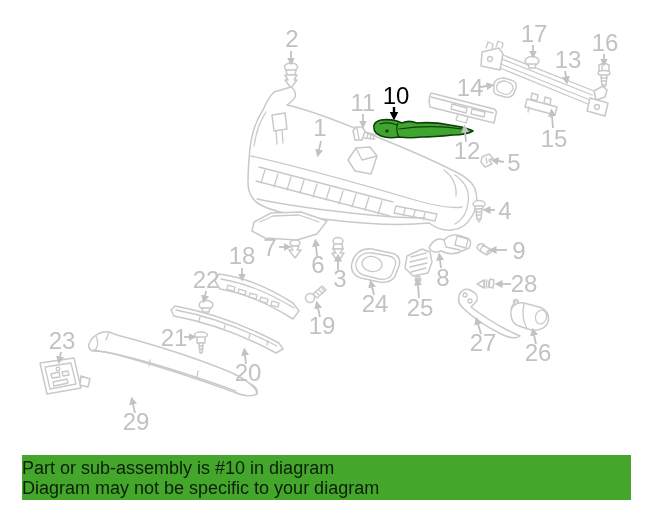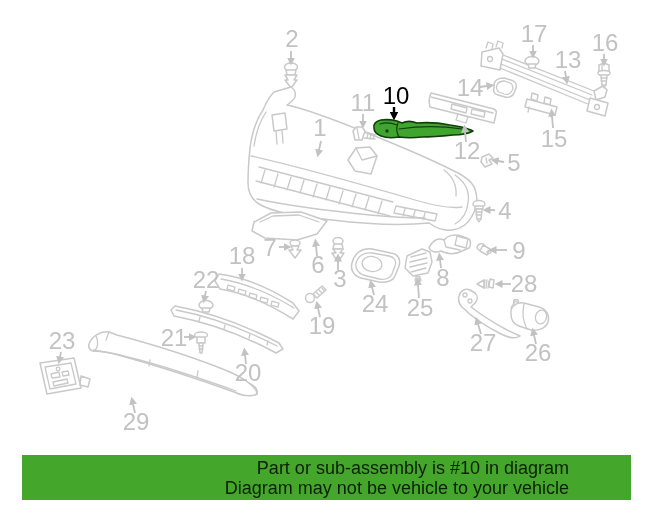--- a/index.html
+++ b/index.html
@@ -17,21 +17,21 @@
   svg{position:absolute;left:0;top:0;}
   .shp{fill:#ffffff;stroke:var(--line);stroke-width:1.5;stroke-linejoin:round;stroke-linecap:round;}
   .ln{fill:none;stroke:var(--line);stroke-width:1.3;stroke-linejoin:round;stroke-linecap:round;}
   .hlshp{fill:var(--hl-fill);stroke:var(--hl-stroke);stroke-width:1.6;stroke-linejoin:round;}
   .hlln{fill:none;stroke:var(--hl-stroke);stroke-width:1.2;stroke-linecap:round;}
   .hldot{fill:var(--hl-stroke);stroke:none;}
   .callout{font-family:"Liberation Sans",sans-serif;font-size:24px;text-anchor:middle;}
   .mk-g{fill:var(--label);}
   .mk-b{fill:var(--hl-label);}
   .banner{position:absolute;left:22px;top:455px;width:609px;height:45px;background:var(--banner-bg);}
-  .banner-text{position:absolute;left:0;top:4px;width:547px;text-align:right;
+  .banner-text{position:absolute;left:0;top:4px;width:547px;text-align:left;
                color:var(--banner-fg);font-size:18px;line-height:19.5px;}
 </style>
 </head>
 <body>
 
 <div class="stage">
   <svg width="645" height="513" viewBox="0 0 645 513">
     <defs>
       <marker id="ah-g" markerUnits="userSpaceOnUse" markerWidth="9" markerHeight="8" refX="0.5" refY="4" orient="auto">
         <path class="mk-g" d="M0,0 L8,4 L0,8 Z"></path>
@@ -297,16 +297,16 @@
         <line x1="511" y1="284" x2="502" y2="284" stroke="#c2c2c2" stroke-width="1.8" marker-end="url(#ah-g)"></line>
         <text x="524" y="292" fill="#c2c2c2" class="callout">28</text>
         <line x1="135" y1="413" x2="133" y2="404" stroke="#c2c2c2" stroke-width="1.8" marker-end="url(#ah-g)"></line>
         <text x="136" y="430" fill="#c2c2c2" class="callout">29</text>
       </g>
   </svg>
 
   <div class="banner">
     <div class="banner-text">
       <div>Part or sub-assembly is #10 in diagram</div>
-      <div>Diagram may not be vehicle to your vehicle</div>
+      <div>Diagram may not be specific to your diagram</div>
     </div>
   </div>
 </div>
 
 </body></html>

